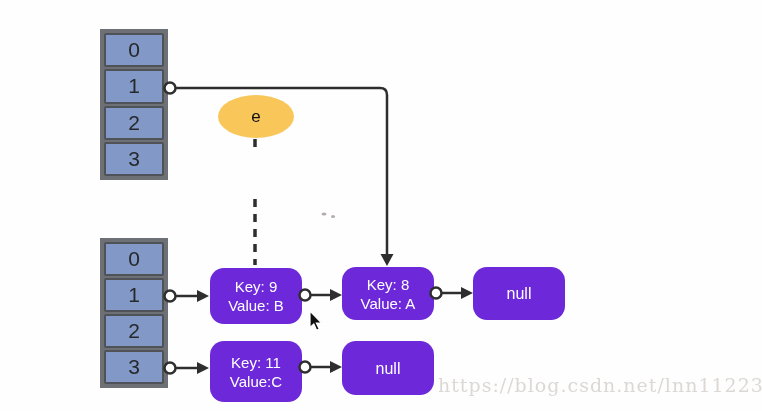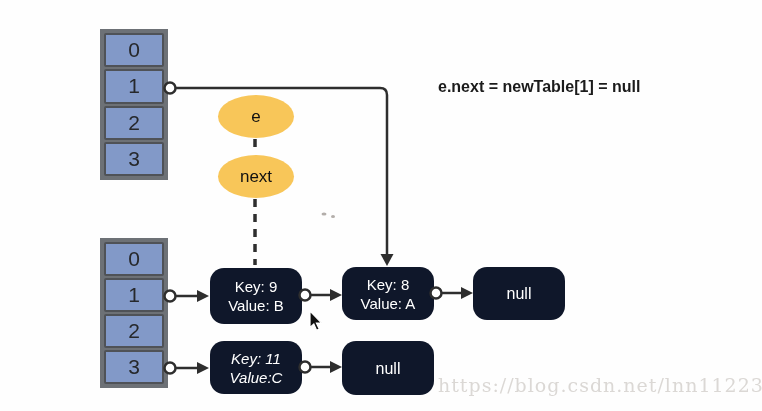--- a/index.html
+++ b/index.html
@@ -17,29 +17,29 @@
   }
   .array-top    { left:100px; top:29px;  height:151px; }
   .array-bottom { left:100px; top:238px; height:150px; }
   .cell {
     flex:1; background:#8299c8; border:2px solid #4f5257; border-radius:2px;
     display:flex; align-items:center; justify-content:center;
     font-size:21px; color:#26282b;
   }
   
   .node {
-    position:absolute; background:#0f172a; border-radius:14px;
+    position:absolute; background:#6d28d9; border-radius:14px;
     color:#ffffff; display:flex; flex-direction:column;
     align-items:center; justify-content:center;
     font-size:15px; line-height:19px; text-align:right;
   }
   .node-key9  { left:210px; top:268px; width:92px; height:56px; }
   .node-key5  { left:342px; top:267px; width:92px; height:53px; }
   .node-null1 { left:473px; top:267px; width:92px; height:53px; font-size:16px; }
-  .node-key11 { left:210px; top:341px; width:92px; height:53px;font-style:italic; }
+  .node-key11 { left:210px; top:341px; width:92px; height:61px; }
   .node-null2 { left:342px; top:341px; width:92px; height:54px; font-size:16px; }
   
   .pointer {
     position:absolute; width:76px; height:43px; background:#f8c659;
     border-radius:50%; display:flex; align-items:center; justify-content:center;
     font-size:17px; color:#111111;
   }
   .pointer-e    { left:218px; top:95px;  }
   .pointer-next { left:218px; top:155px; }
   
@@ -76,23 +76,20 @@
   <div class="array array-bottom">
     <div class="cell">0</div>
     <div class="cell">1</div>
     <div class="cell">2</div>
     <div class="cell">3</div>
   </div>
 
   <div class="pointer pointer-e">
     <span>e</span>
   </div>
-  <div class="pointer pointer-next">
-    <span>next</span>
-  </div>
 
   <div class="node node-key9">
     <span>Key: 9</span>
     <span>Value: B</span>
   </div>
   <div class="node node-key5">
     <span>Key: 8</span>
     <span>Value: A</span>
   </div>
   <div class="node node-null1">
@@ -100,21 +97,20 @@
   </div>
   <div class="node node-key11">
     <span>Key: 11</span>
     <span>Value:C</span>
   </div>
   <div class="node node-null2">
     <span>null</span>
   </div>
 
   <div class="code">
-    <div>e.next = newTable[1] = null</div>
   </div>
 
   <div class="watermark">https://blog.csdn.net/lnn112233</div>
 
   <svg class="overlay" width="762" height="411" viewBox="0 0 762 411">
 
     <g>
       <circle class="dot" cx="170" cy="88" r="5.5"></circle>
       <path class="ln" d="M176,88 H380 Q387,88 387,95 V255"></path>
       <polygon class="arr" points="380.5,254 393.5,254 387,266"></polygon>

